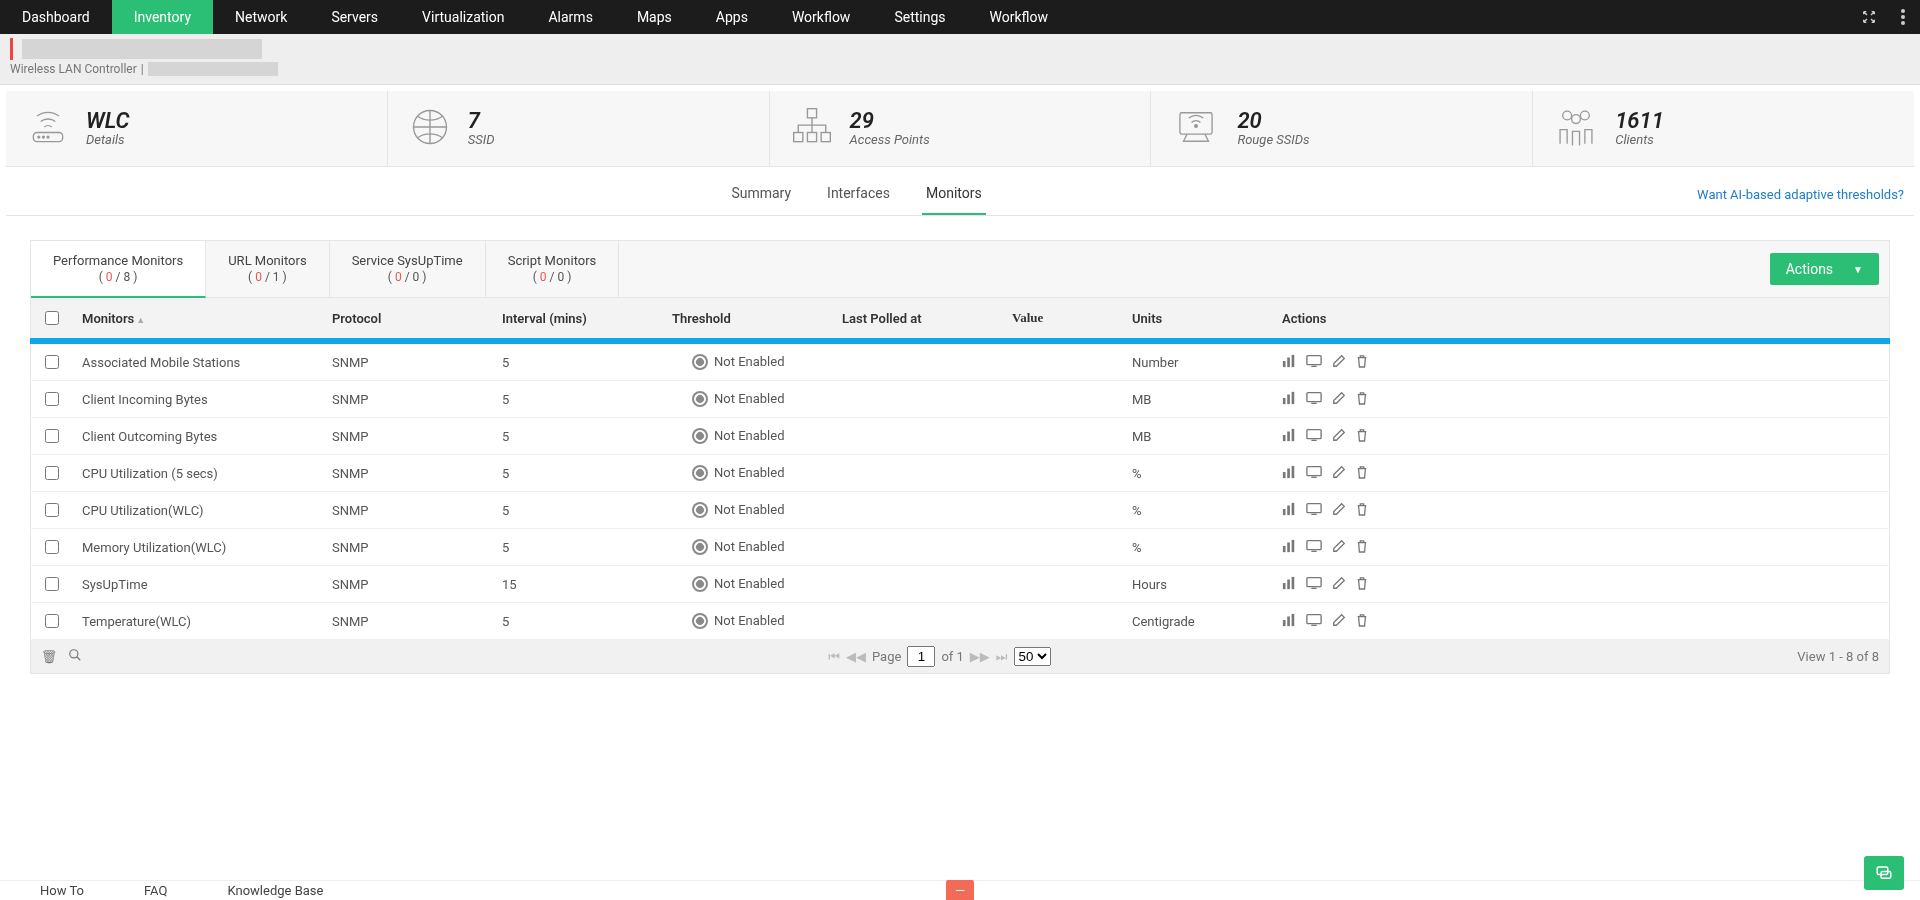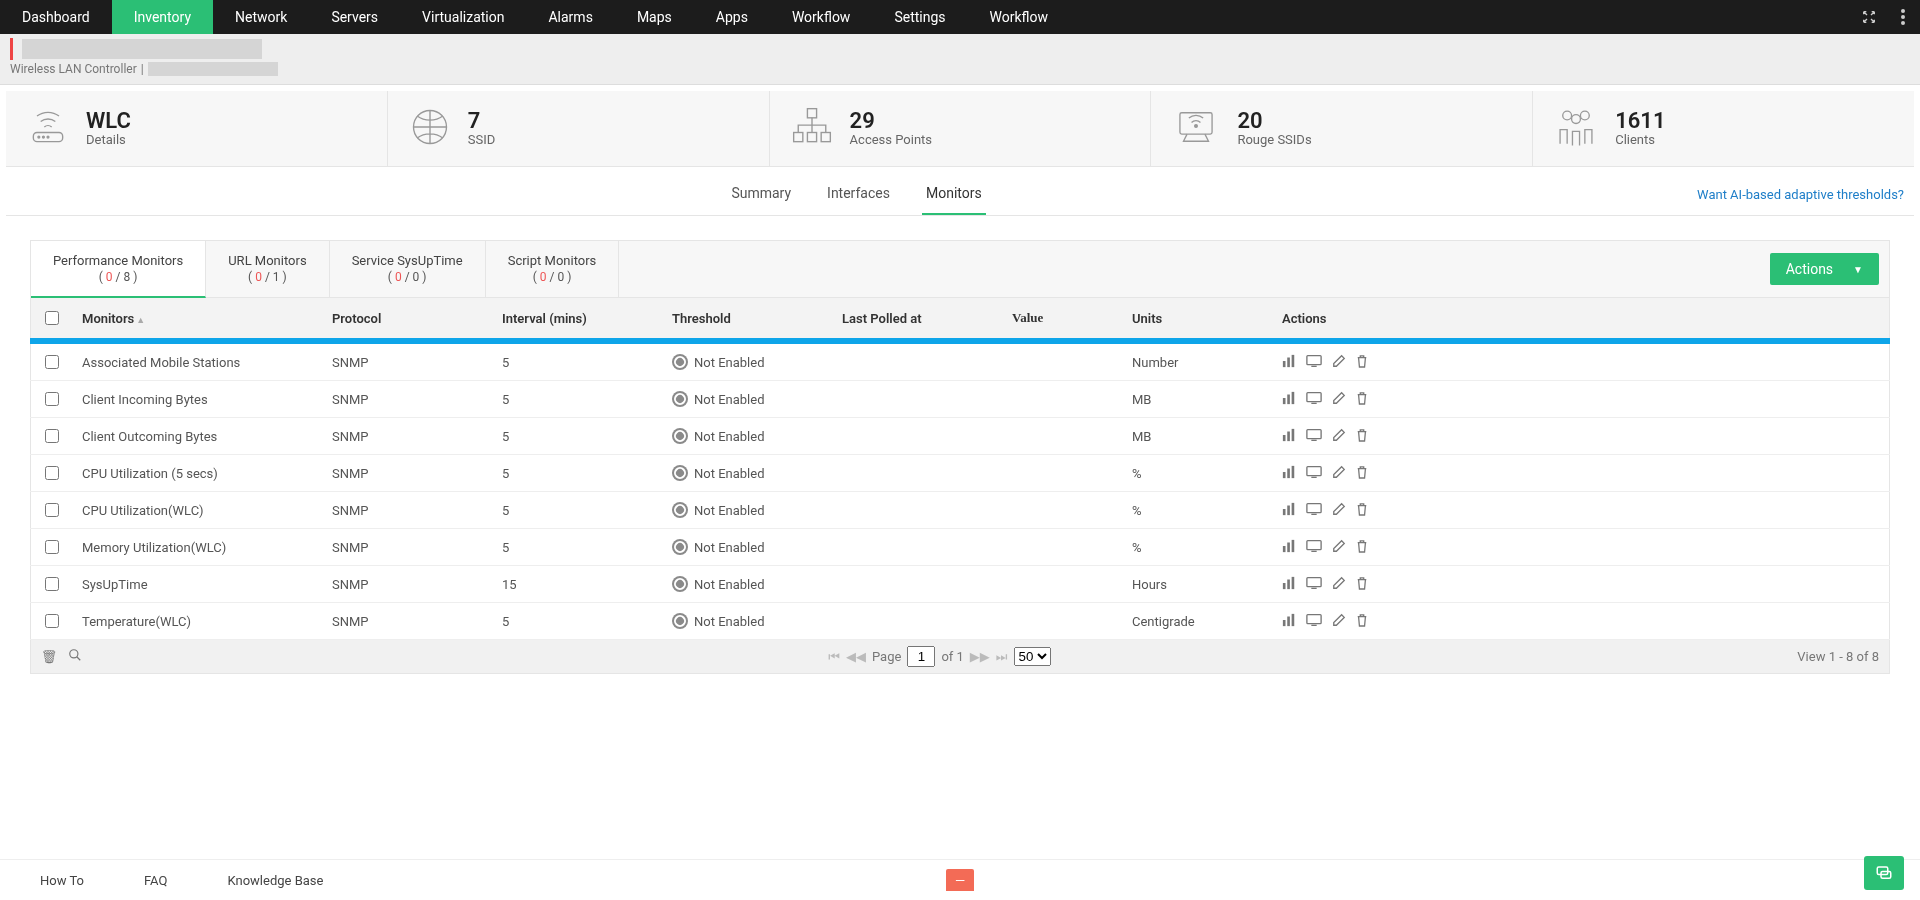--- a/index.html
+++ b/index.html
@@ -12,21 +12,21 @@
   .topnav .iconbtn { display:flex; align-items:center; justify-content:center; width:34px; color:#ccc; cursor:pointer; }
   
   .crumb { background:#eee; border-bottom:1px solid #ddd; padding:4px 0 8px 10px; }
   .redbar { display:inline-block; width:3px; height:22px; background:#e44; vertical-align:middle; margin-right:6px; }
   .title-redact { display:inline-block; width:240px; height:20px; background:#d5d5d5; vertical-align:middle; }
   .crumb-sub { margin-top:2px; font-size:12px; color:#777; display:flex; align-items:center; }
   .crumb-sub .sep { padding:0 4px; }
   .sub-redact { display:inline-block; width:130px; height:14px; background:#d5d5d5; }
   
   .stats { display:flex; border-bottom:1px solid #e5e5e5; background:#f7f7f7; margin:6px 6px 0 6px; }
-  .card { flex:1; border-right:1px solid #e5e5e5; display:flex; align-items:center; padding:14px 20px; gap:16px; }
+  .card { flex:1; border-right:1px solid #e5e5e5; display:flex; align-items:center; padding:14px 20px; gap:16px;font-style:italic; }
   .card:last-child { border-right:none; }
   .card .bignum { font-size:22px; font-weight:600; color:#222; line-height:1; }
   .card .label { color:#666; font-size:13px; }
   .card svg { color:#888; }
   
   .subtabs { margin:6px 6px 0 6px; display:flex; align-items:center; border-bottom:1px solid #e5e5e5; padding:0 10px; }
   .subtabs .center { flex:1; display:flex; justify-content:center; gap:28px; }
   .subtab { padding:12px 4px; cursor:pointer; font-size:14px; color:#555; border-bottom:2px solid transparent; }
   .subtab.active { border-bottom-color:#2bbf75; color:#333; }
   .ai-link { color:#1e7ec8; cursor:pointer; font-size:13px; }
@@ -38,33 +38,33 @@
   .mon-tab .cnt .z { color:#e55; }
   .mon-tab.active { background:#fff; border-bottom:2px solid #2bbf75; margin-bottom:-1px; }
   .mon-tabs-row .grow { flex:1; }
   .actions-btn { background:#2bbf75; color:#fff; margin:8px 10px; padding:8px 16px; border-radius:2px; display:flex; align-items:center; gap:20px; cursor:pointer; font-size:14px; }
   .actions-btn .chev { font-size:10px; }
   
   table.mon { width:100%; border-collapse:collapse; border:1px solid #e5e5e5; }
   table.mon thead th { background:#f3f3f3; text-align:left; padding:10px 10px; font-weight:600; font-size:13px; border-bottom:6px solid #0ea5e9; }
   table.mon tbody td { padding:8px 10px; border-bottom:1px solid #eee; color:#555; font-size:13px; }
   .chk { width:14px; height:14px; }
-  .thr { display:flex; align-items:center; gap:6px; }
+  .thr { display:flex; gap:6px;margin-left:20px; }
   .thr-icon { width:16px; height:16px; border-radius:50%; background:#8a8a8a; display:inline-flex; align-items:center; justify-content:center; }
   .thr-icon::after { content:""; width:8px; height:8px; border-radius:50%; border:2px solid #fff; transform:rotate(45deg); }
   .row-actions { display:flex; gap:10px; color:#777; }
   .row-actions span { cursor:pointer; }
   
   .tfoot { background:#f1f1f1; border:1px solid #e5e5e5; border-top:none; display:flex; align-items:center; padding:6px 10px; gap:10px; color:#777; }
   .tfoot .mid { flex:1; display:flex; justify-content:center; align-items:center; gap:6px; }
   .tfoot input.page { width:28px; text-align:center; }
   .tfoot select { }
   .tfoot .right { margin-left:auto; }
   
-  .bottom { position:fixed; bottom:0; left:0; right:0; height:41px; display:flex; align-items:center; padding:0 40px; gap:60px; font-size:13px; color:#444; border-top:1px solid #eee; background:#fff; }
+  .bottom { position:fixed; bottom:0; left:0; right:0; height:20px; display:flex; align-items:center; padding:0 40px; gap:60px; font-size:13px; color:#444; border-top:1px solid #eee; background:#fff; }
   .bottom .center-badge { position:absolute; left:50%; transform:translateX(-50%); width:28px; height:22px; background:#f36b56; color:#fff; display:flex; align-items:center; justify-content:center; border-radius:2px 2px 0 0; }
   .chat-fab { position:fixed; right:16px; bottom:10px; width:40px; height:34px; background:#2bbf75; border-radius:3px; display:flex; align-items:center; justify-content:center; color:#fff; }
   .sort-ind { font-size:9px; color:#aaa; margin-left:2px; }
 </style>
 </head>
 <body>
 
 <div class="topnav">
   <div id="nav-items" style="display: flex;">
       <div class="navitem">Dashboard</div>

